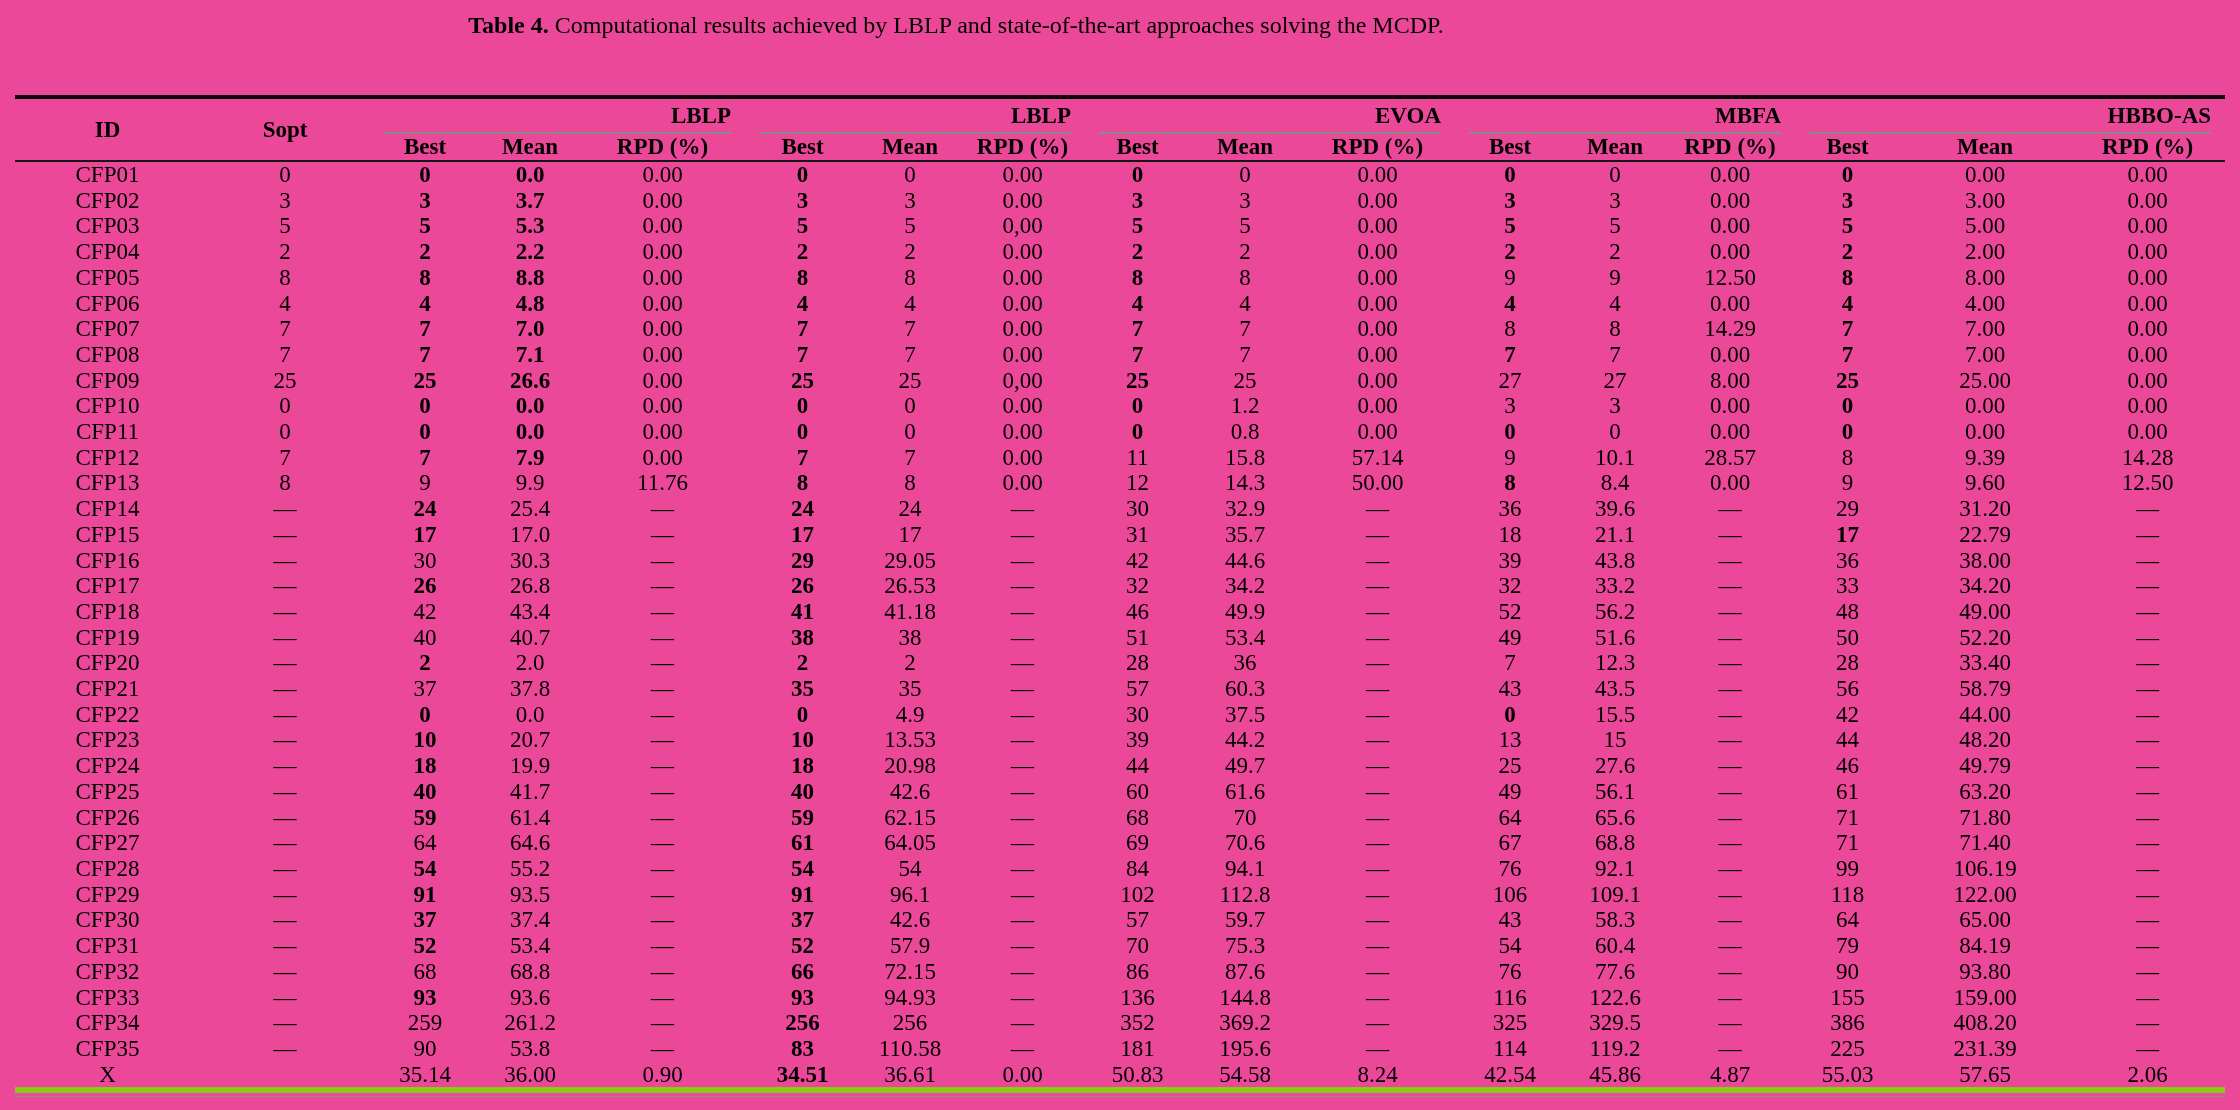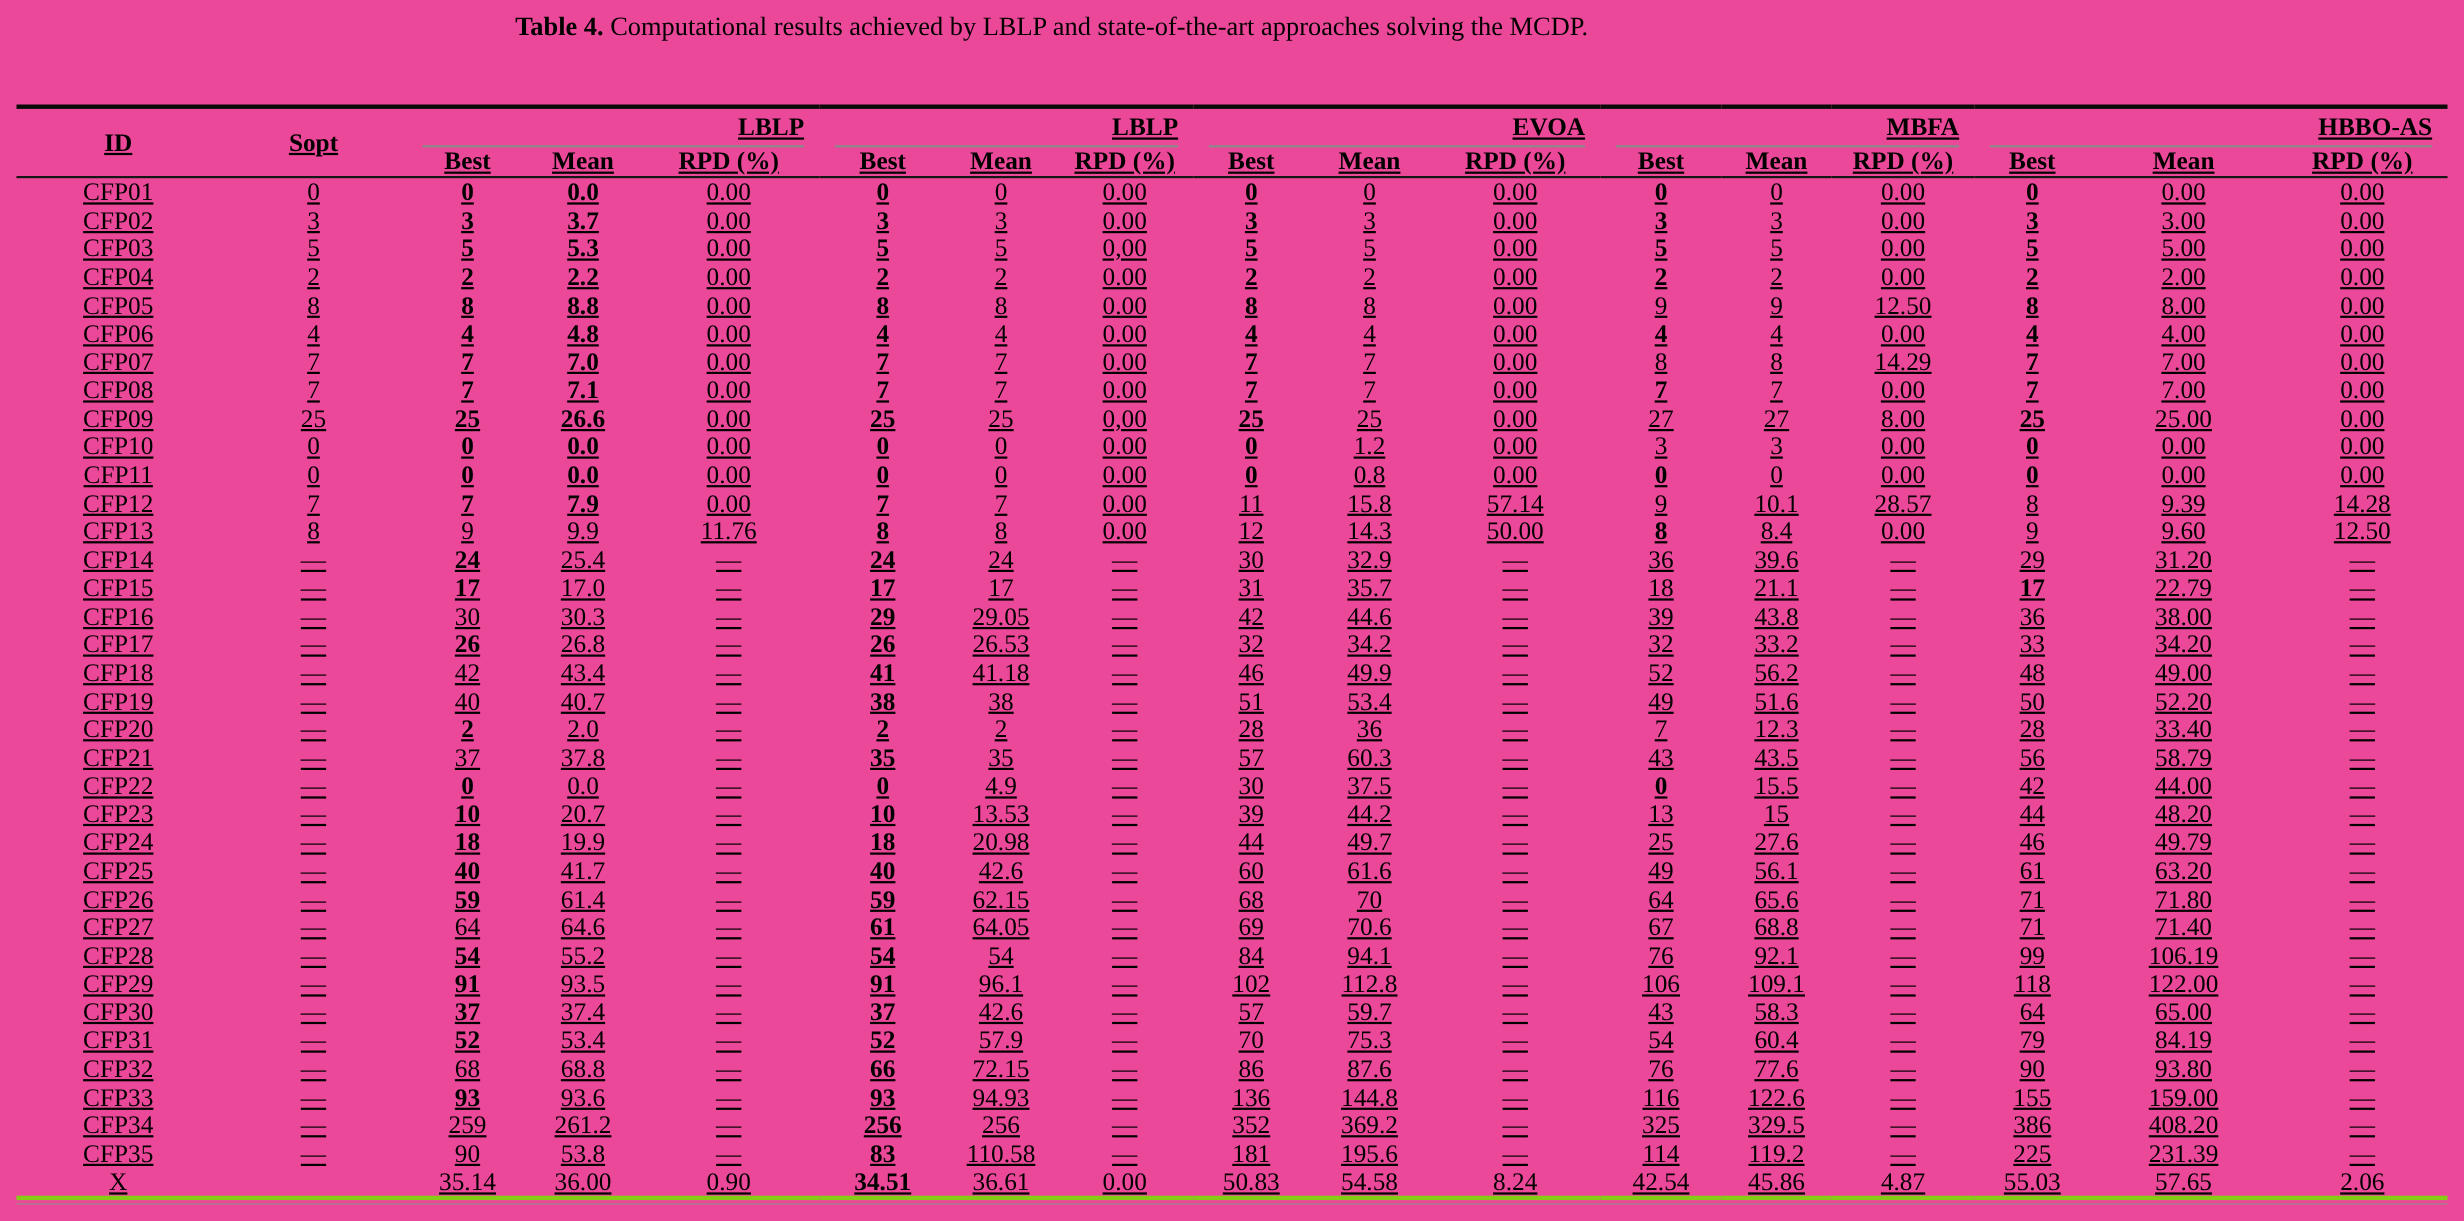--- a/index.html
+++ b/index.html
@@ -1,21 +1,21 @@
 <!DOCTYPE html>
 <html><head>
 <meta charset="utf-8">
 <style>
   html,body{margin:0;padding:0;background:#ffffff;}
   body{width:2240px;height:1110px;font-family:"Liberation Serif","DejaVu Serif",serif;color:#000;}
   .page{position:relative;width:2240px;height:1110px;overflow:hidden;background:#ec4899;}
   .caption{position:absolute;top:12px;left:-164px;width:2240px;text-align:center;font-size:24px;white-space:nowrap;}
   .caption .cap-label{font-weight:bold;}
   .table-wrap{position:absolute;left:15px;top:95px;width:2210px;border-bottom:1px solid #8f8f8f;padding-bottom:3px;}
-  table{width:2210px;border-collapse:collapse;table-layout:fixed;border-top:4px solid #0a0a0a;border-bottom:4px solid #84cc16;text-decoration:underline;}
+  table{width:2210px;border-collapse:collapse;table-layout:fixed;border-top:4px solid #0a0a0a;border-bottom:6px solid #84cc16;}
   th,td{padding:0;text-align:center;white-space:nowrap;overflow:visible;}
   thead th{font-weight:bold;font-size:23px;vertical-align:middle;}
   .group-row th{height:34px;}
   .group-row th.gh{vertical-align:bottom;text-align:right;}
   .gh .gname{border-bottom:2px solid #8a8a8a;margin:0 14px;padding:4px 0 3px 0;}
   .sub-row th{height:26px;border-bottom:2px solid #161616;}
   th.idhead,th.sopthead{border-bottom:2px solid #161616;}
   tbody td{font-size:23px;height:25.7px;line-height:25.7px;}
   tbody td.b{font-weight:bold;}
 </style>

